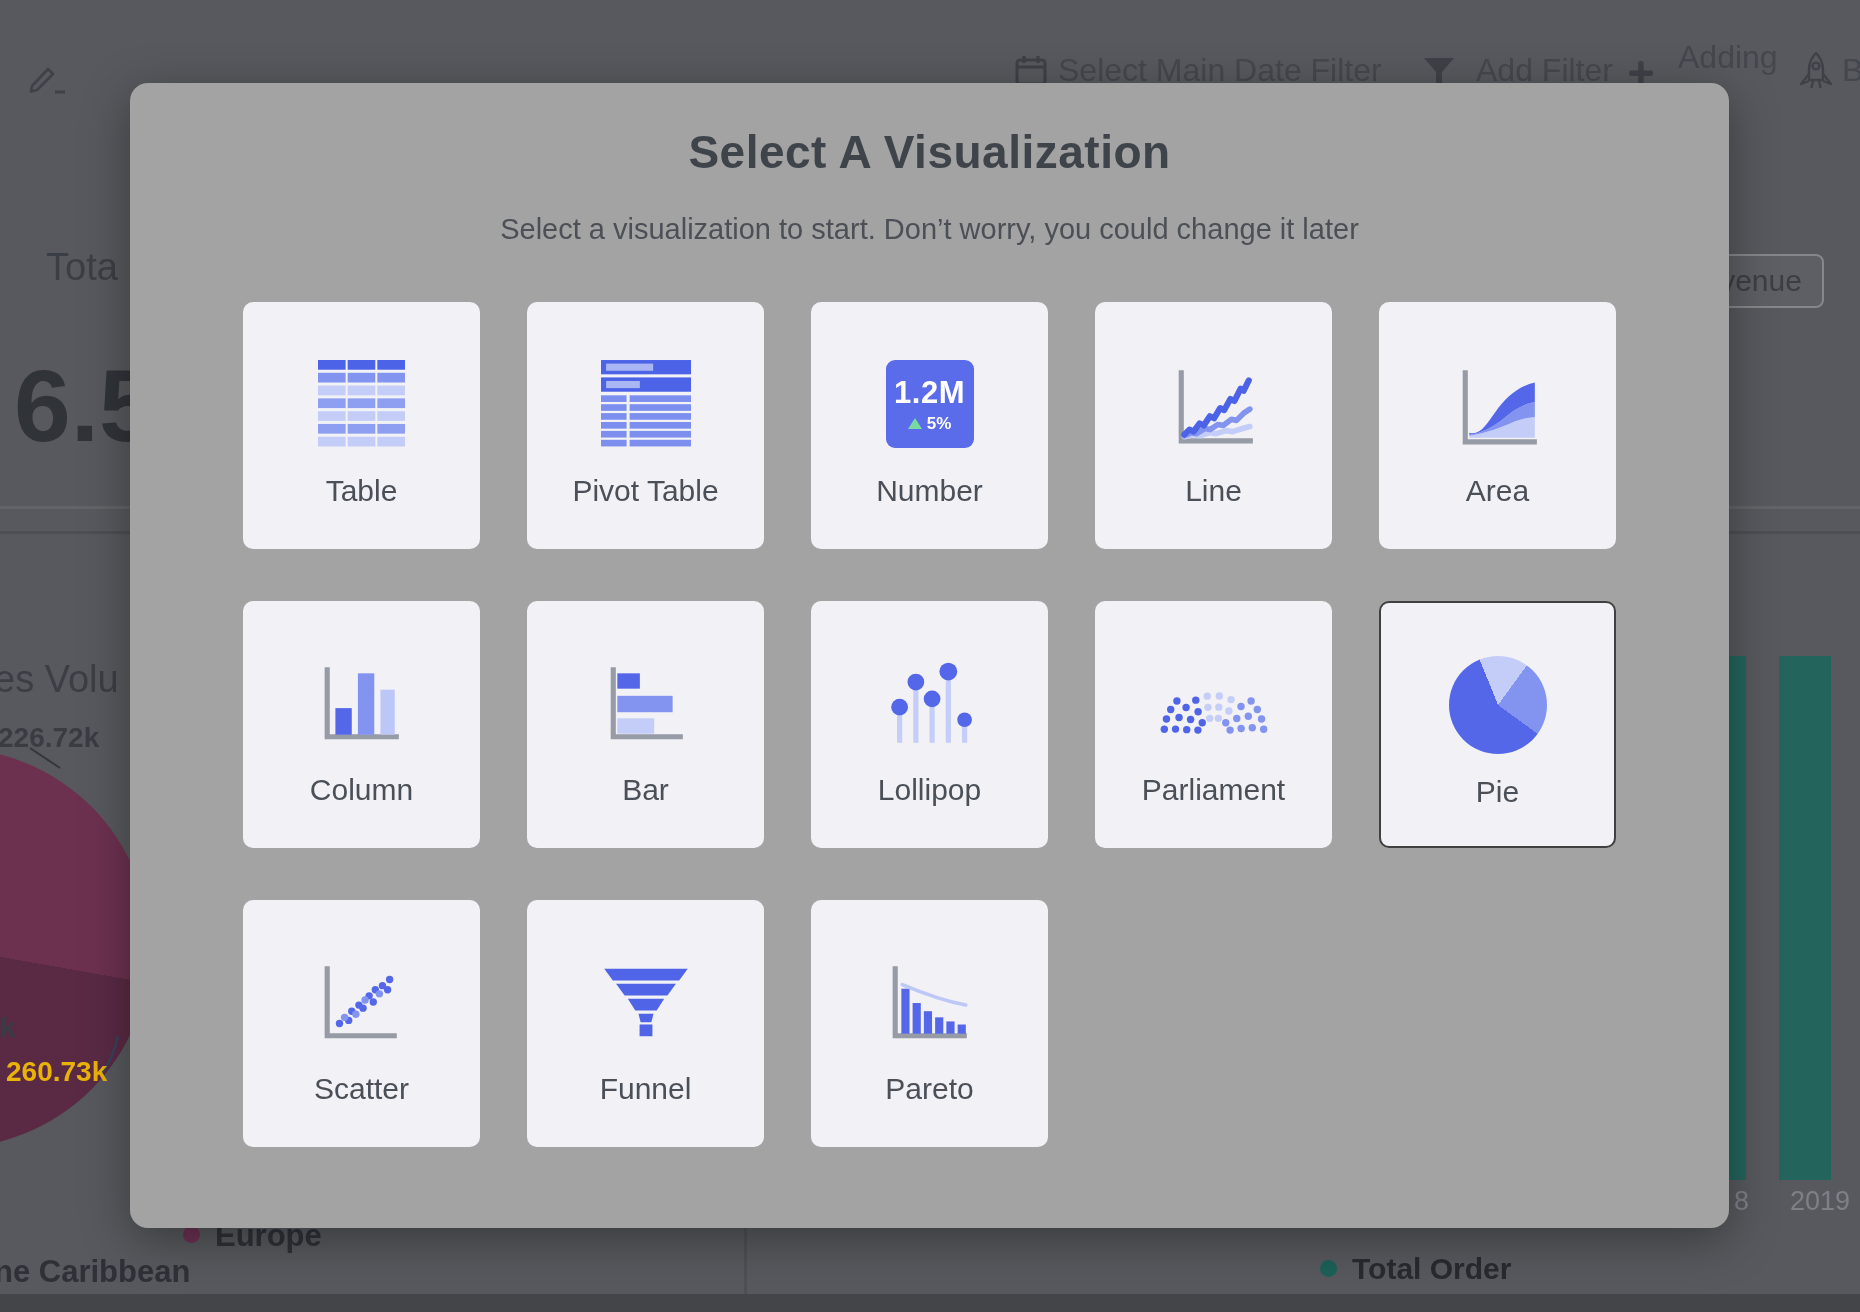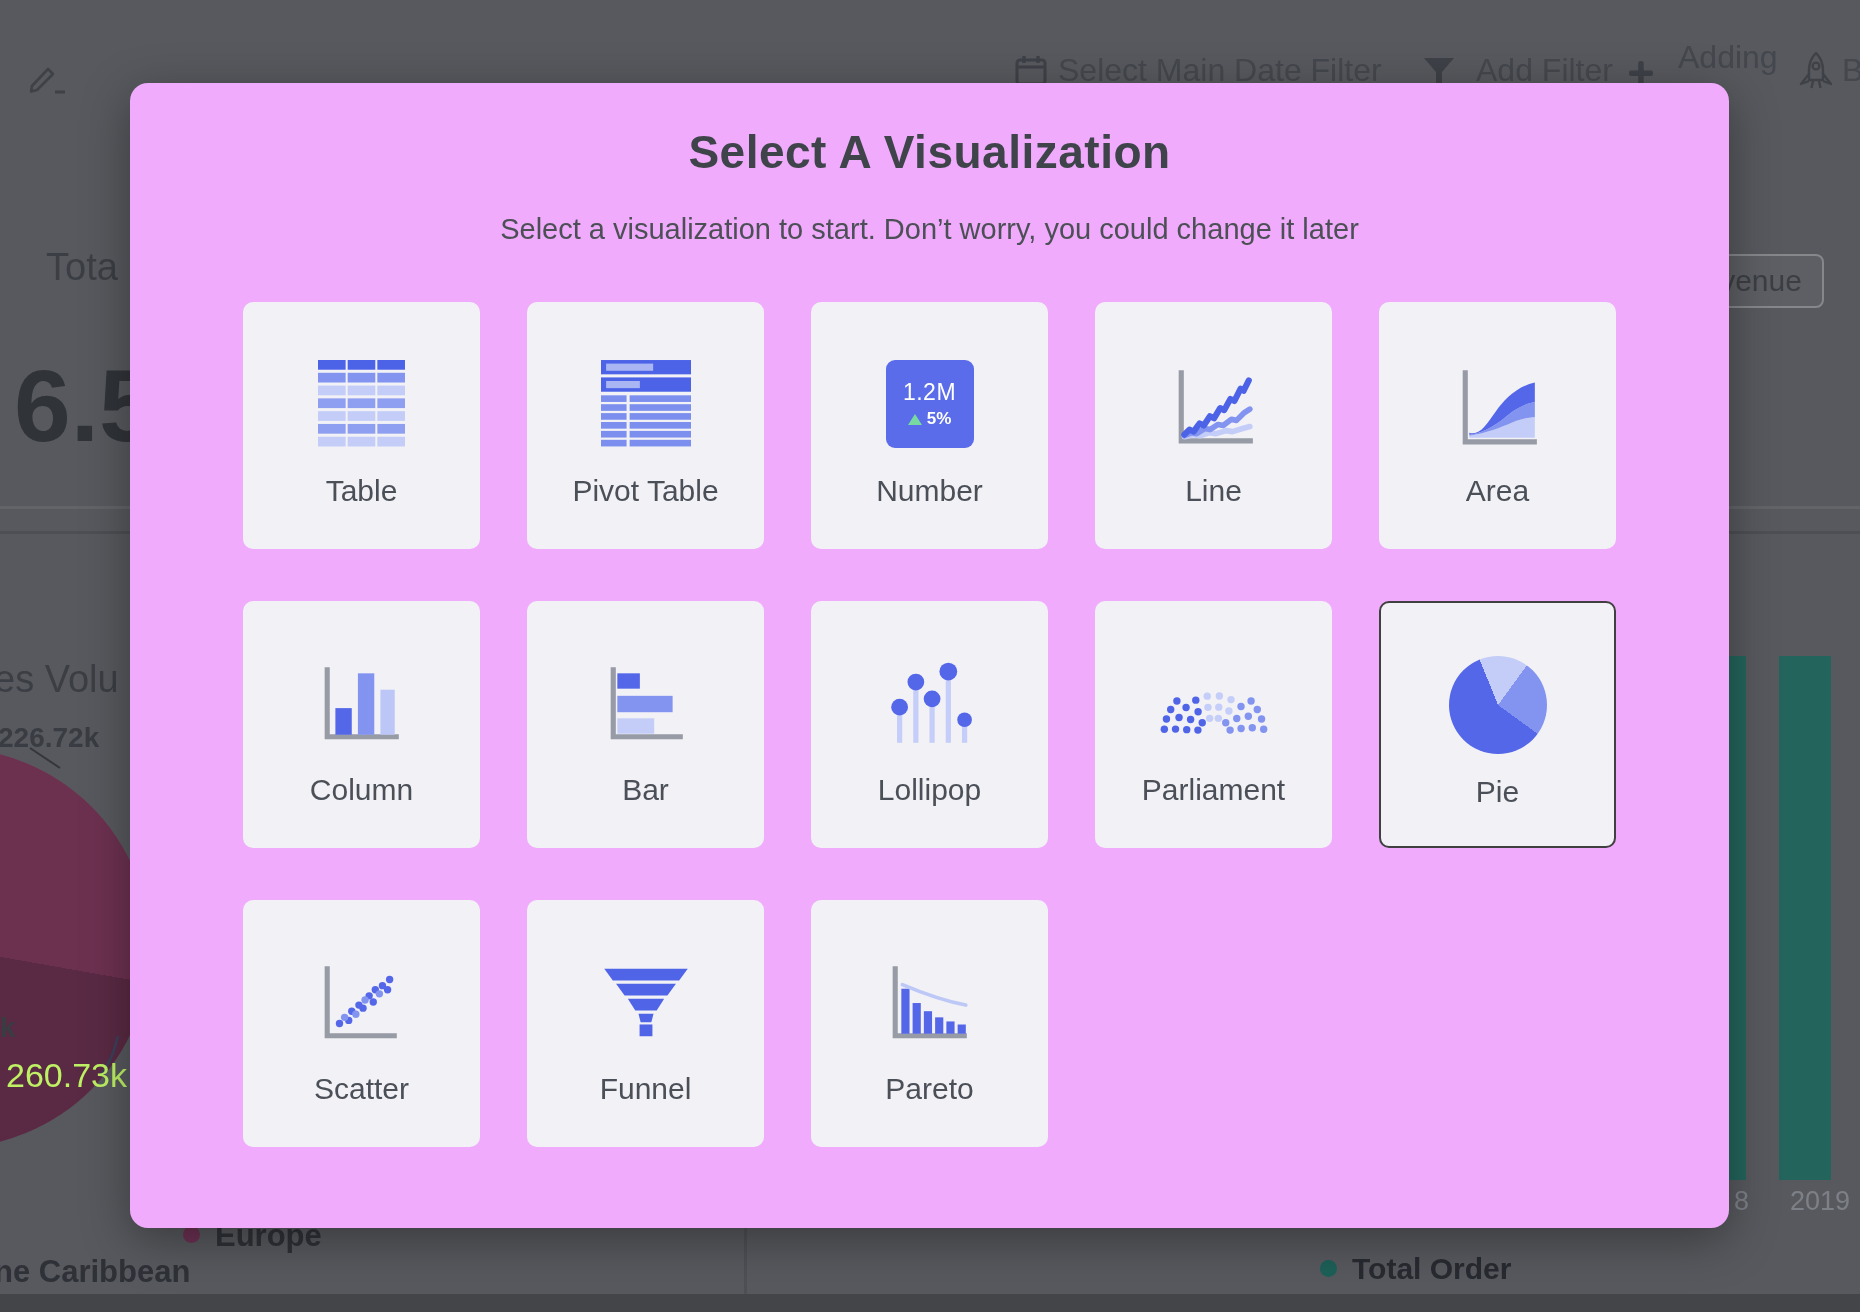--- a/index.html
+++ b/index.html
@@ -16,21 +16,21 @@
   .bd-btn{
     position:absolute;border:2px solid #85878b;border-radius:8px;
     background:#5d5f64;color:#3b3e44;font-size:30px;
     display:flex;align-items:center;justify-content:center;
   }
   .teal-bar{position:absolute;background:#23655c;}
   .legend-dot{position:absolute;border-radius:50%;width:17px;height:17px;}
   
   .modal{
     position:absolute;left:130px;top:83px;width:1599px;height:1145px;
-    background:#f0abfc;border-radius:18px;
+    background:#a3a3a3;border-radius:18px;
     box-shadow:0 12px 48px rgba(0,0,0,0.35);
   }
   .modal-title{
     position:absolute;left:0;top:42px;width:100%;text-align:center;
     font-size:46px;font-weight:700;color:#3f434a;letter-spacing:0.5px;
   }
   .modal-subtitle{
     position:absolute;left:0;top:130px;width:100%;text-align:center;
     font-size:29px;color:#4c5056;
   }
@@ -44,21 +44,21 @@
     display:flex;flex-direction:column;align-items:center;
     padding-top:50px;cursor:pointer;
   }
   .tile.selected{border:2px solid #404040;}
   .icon-area{height:104px;display:flex;align-items:center;justify-content:center;}
   .tile-label{margin-top:18px;font-size:30px;color:#4b4f57;}
   .num-box{
     width:88px;height:88px;border-radius:9px;background:#5a6cea;
     display:flex;flex-direction:column;align-items:center;justify-content:center;
   }
-  .num-val{color:#ffffff;font-size:23px;font-weight:400;letter-spacing:0.5px;}
+  .num-val{color:#ffffff;font-size:31px;font-weight:700;letter-spacing:0.5px;}
   .num-delta{display:flex;align-items:center;margin-top:3px;}
   .num-tri{width:0;height:0;border-left:7px solid transparent;border-right:7px solid transparent;border-bottom:11px solid #77dba1;margin-right:5px;}
   .num-pct{color:#ffffff;font-size:17px;font-weight:700;}
   .pie-icon{
     width:98px;height:98px;border-radius:50%;
     background:conic-gradient(from 338deg, #c3cdf8 0 58deg, #8294ef 58deg 148deg, #5467e9 148deg 360deg);
   }
 </style>
 </head>
 <body>
@@ -115,21 +115,21 @@
 <div class="bd-text" style="left:-6px;top:658px;font-size:38px;">es Volu</div>
 
 <div class="abs" style="left:-250px;top:748px;width:400px;height:400px;border-radius:50%;
   background:conic-gradient(#6d3150 0 100deg, #5a2a44 100deg 170deg, #23584f 170deg 195deg, #4a2438 195deg 360deg);"></div>
 <svg class="abs" style="left:0;top:740px;" width="150" height="360" viewBox="0 0 150 360" fill="none">
   <line x1="60" y1="28" x2="30" y2="8" stroke="#33363c" stroke-width="2"></line>
   <path d="M118 296 Q112 322 100 336" stroke="#39415a" stroke-width="2.6"></path>
 </svg>
 <div class="bd-text" style="left:-2px;top:722px;font-size:28px;font-weight:700;color:#393c42;">226.72k</div>
 <div class="bd-text" style="left:0px;top:1012px;font-size:28px;font-weight:700;color:#393c42;">k</div>
-<div class="bd-text" style="left:6px;top:1056px;font-size:34px;font-weight:400;color:#bef264;">260.73k</div>
+<div class="bd-text" style="left:6px;top:1056px;font-size:28px;font-weight:700;color:#eab308;">260.73k</div>
 
 <div class="legend-dot" style="left:183px;top:1226px;background:#6d3153;"></div>
 <div class="bd-text" style="left:215px;top:1218px;font-size:31px;font-weight:700;color:#2e3137;">Europe</div>
 <div class="bd-text" style="left:-6px;top:1254px;font-size:31px;font-weight:700;color:#2e3137;">ne Caribbean</div>
 
 <div class="bd-btn" style="left:1698px;top:254px;width:122px;height:50px;">venue</div>
 <div class="teal-bar" style="left:1704px;top:656px;width:42px;height:524px;"></div>
 <div class="teal-bar" style="left:1779px;top:656px;width:52px;height:524px;"></div>
 <div class="bd-text" style="left:1734px;top:1186px;font-size:27px;color:#7d8087;">8</div>
 <div class="bd-text" style="left:1790px;top:1186px;font-size:27px;color:#7d8087;">2019</div>

